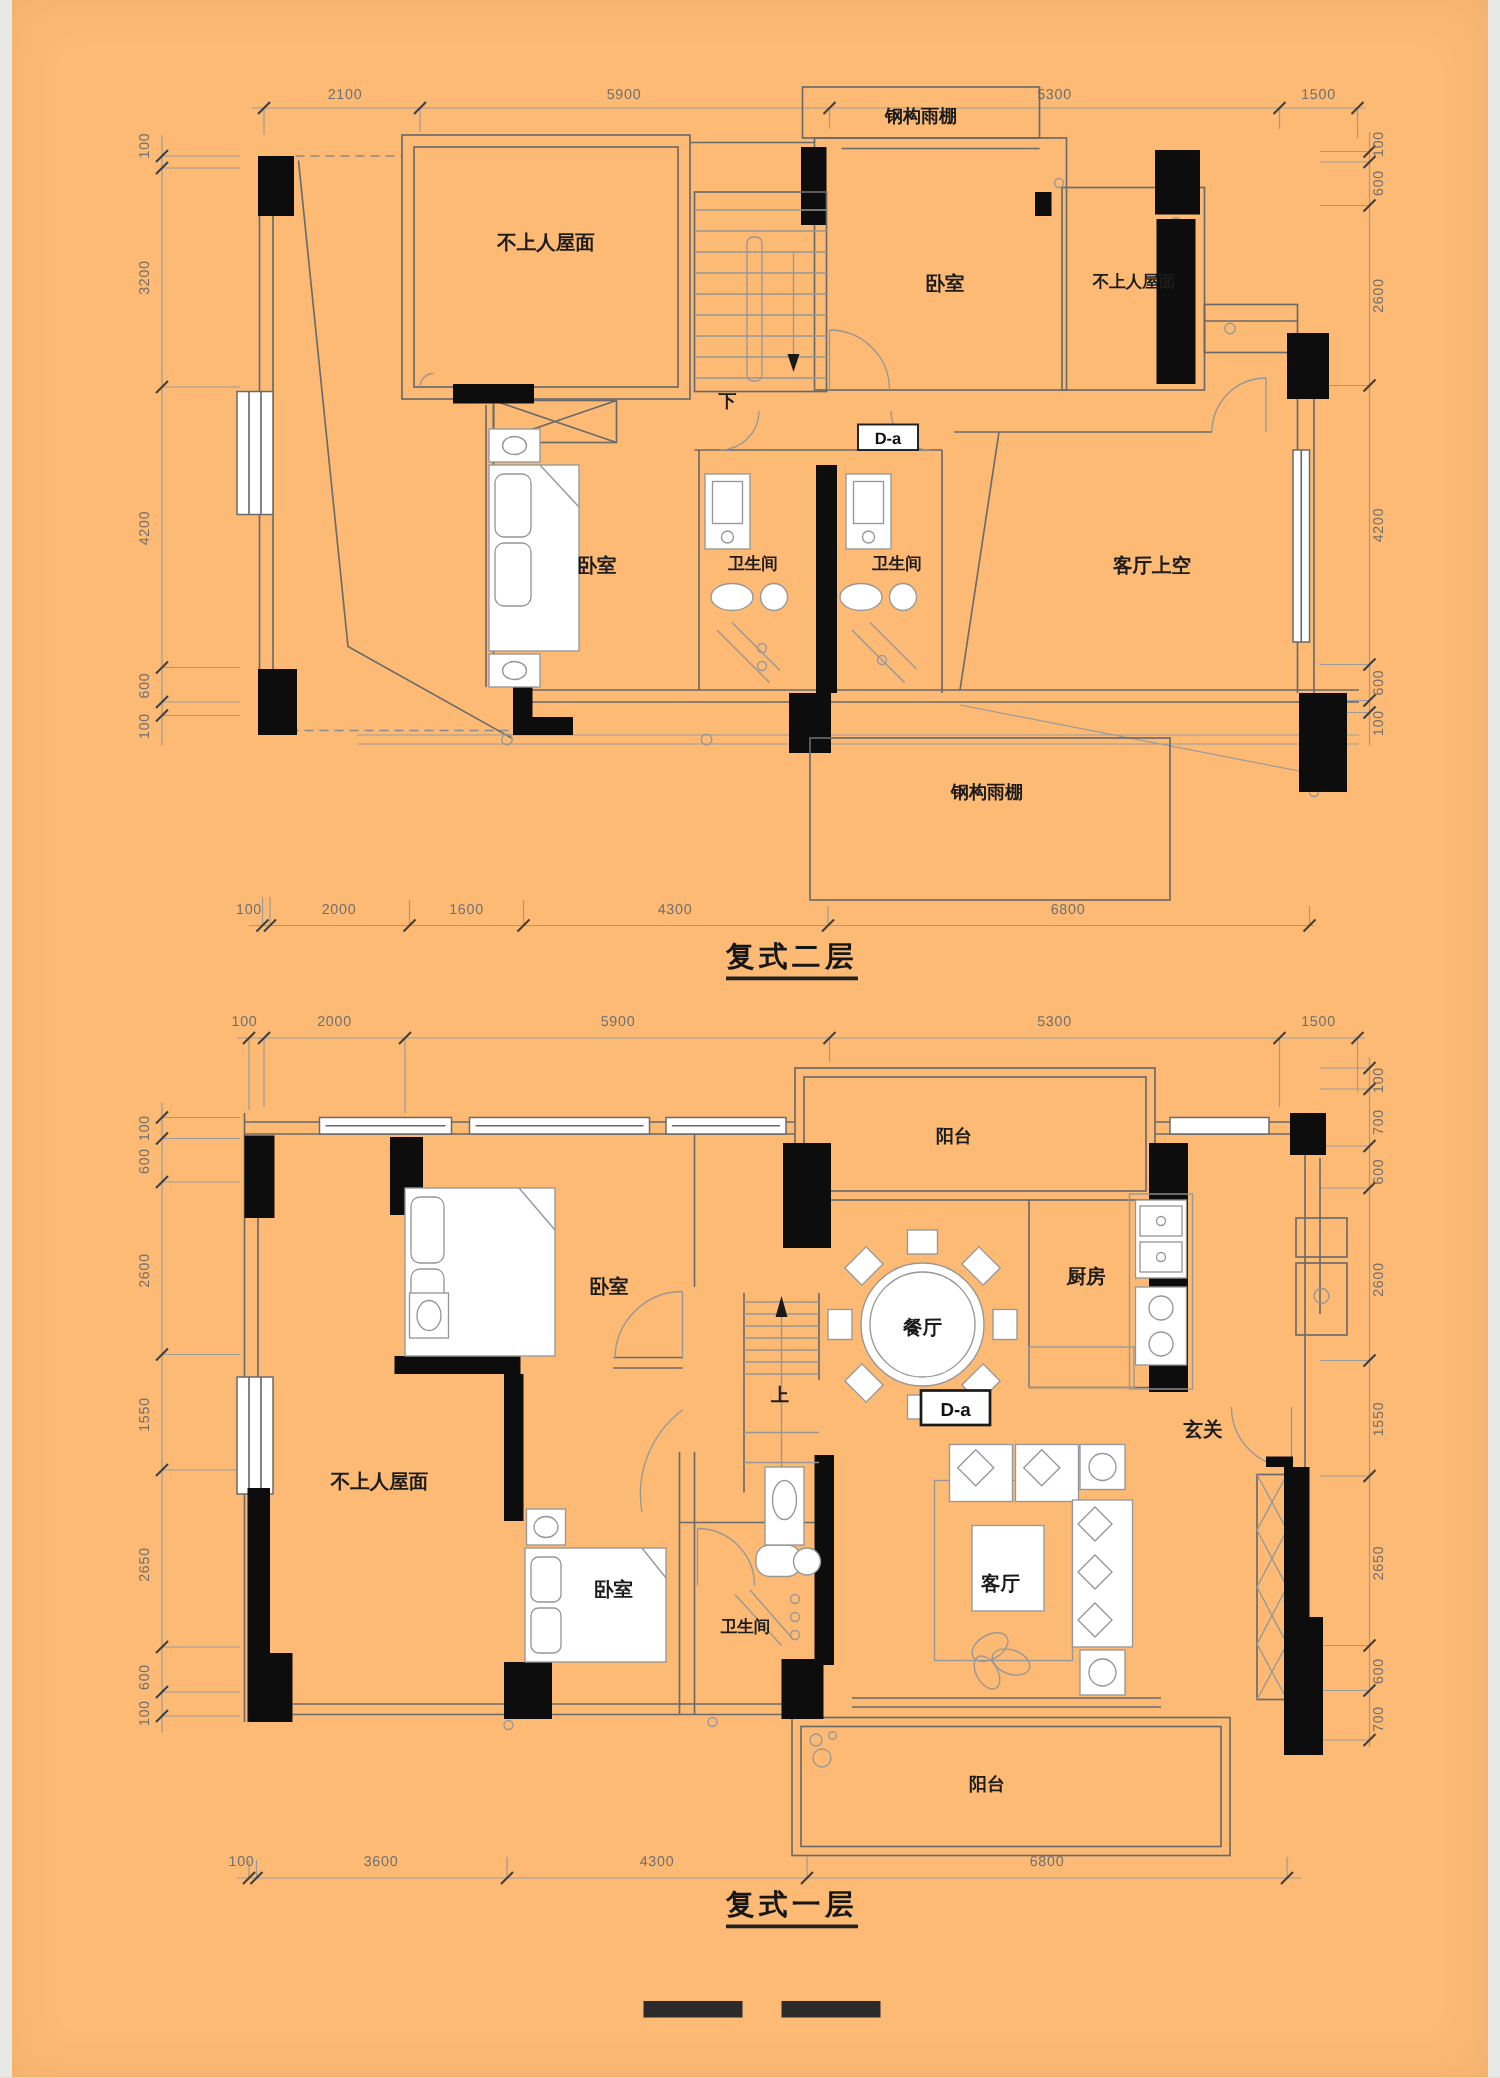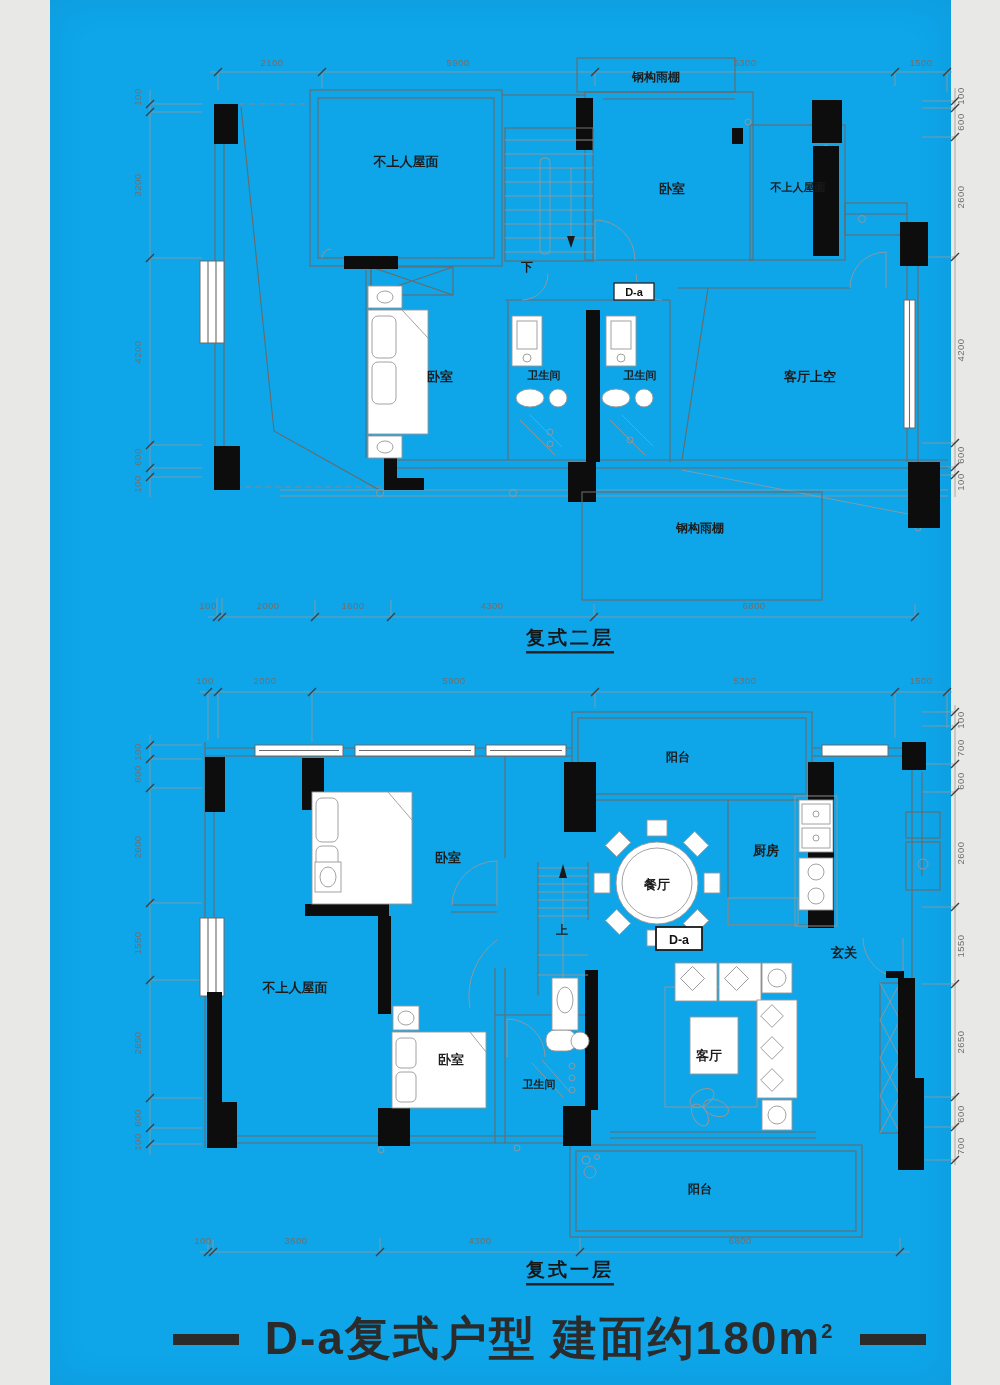--- a/index.html
+++ b/index.html
@@ -1,16 +1,16 @@
 <!DOCTYPE html>
 <html><head>
 <meta charset="utf-8">
 <style>
   html,body{margin:0;padding:0;background:#e8e8e6;}
-  #page{position:relative;width:901px;height:1385px;background:#0ea5e9;margin:0 auto;
+  #page{position:relative;width:984px;height:1385px;background:#fdba74;margin:0 auto;
         font-family:"Liberation Sans",sans-serif;box-shadow:inset 0 0 40px rgba(0,0,0,.06);}
   svg{position:absolute;top:0;left:0;}
   
   .w{fill:none;stroke:#6a6a6a;stroke-width:1.1;}
   .wd{fill:none;stroke:#8a8a8a;stroke-width:1;stroke-dasharray:6 4;}
   .f{fill:none;stroke:#979797;stroke-width:.9;}
   .ff{fill:#ffffff;stroke:#979797;stroke-width:.9;}
   .blk{fill:#0d0d0d;stroke:none;}
   .win{fill:#ffffff;stroke:#6a6a6a;stroke-width:1;}
   .dl{fill:none;stroke:#9b9b9b;stroke-width:.8;}
@@ -406,16 +406,15 @@
       <text class="dim" x="690" y="1244">6800</text>
     </g>
 
     <text class="ptitle" x="520" y="1276">复式一层</text>
     <rect x="476" y="1283" width="88" height="2.5" fill="#222"></rect>
   </g>
 </svg>
 
 <div id="footer">
   <div class="dash"></div>
-  <div id="footer-title"><span>D-a复式户型 建面约180</span><span>m</span><sup>2</sup></div>
   <div class="dash"></div>
 </div>
 </div>
 
 </body></html>

